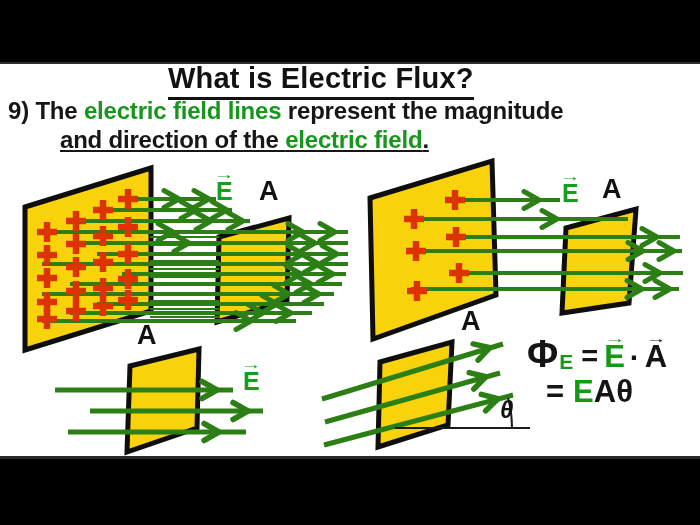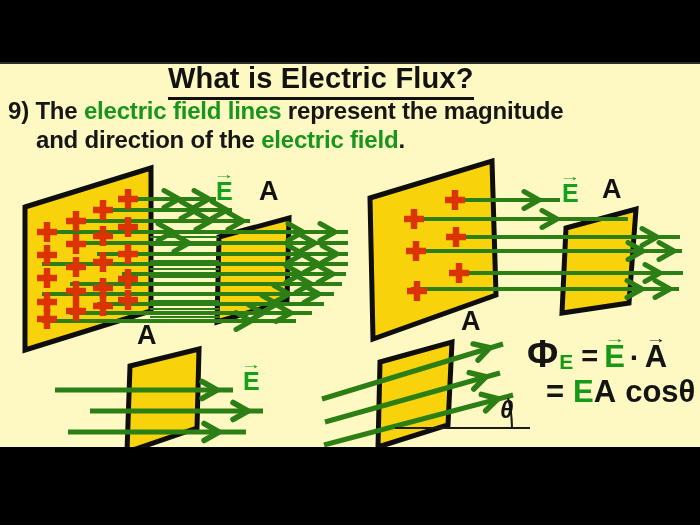--- a/index.html
+++ b/index.html
@@ -1,25 +1,25 @@
 <!DOCTYPE html>
 <html><head>
 <meta charset="utf-8">
 <style>
   html,body{margin:0;padding:0;background:#000;}
-  #canvas{position:relative;width:700px;height:447px;background:#fef9c3;overflow:hidden;
+  #canvas{position:relative;width:700px;height:525px;background:#ffffff;overflow:hidden;
           font-family:"Liberation Sans","DejaVu Sans",sans-serif;}
   .letterbox{position:absolute;left:0;width:700px;background:#000;}
   #bar-top{top:0;height:62px;border-bottom:2px solid #2e2e2e;}
   #bar-bottom{top:456px;height:69px;border-top:3px solid #2a2a2a;}
   #title{position:absolute;left:168px;top:62px;font-size:29px;font-weight:bold;color:#121212;
          border-bottom:3px solid #121212;padding-bottom:2px;letter-spacing:.2px;white-space:nowrap;}
   .stmt{position:absolute;font-size:24px;font-weight:bold;color:#161616;white-space:nowrap;letter-spacing:-.2px;}
   #stmt1{left:8px;top:97px;}
-  #stmt2{left:36px;top:126px;}
+  #stmt2{left:60px;top:126px;text-decoration:underline;}
   .grn{color:#18951c;margin-top:20px;}
   #diagram-svg{position:absolute;left:0;top:0;pointer-events:none;}
   .dlabel{position:absolute;font-weight:bold;white-space:nowrap;}
   .vlab{display:flex;flex-direction:column;align-items:center;}
   .vlab .arr{font-size:14px;line-height:9px;height:9px;transform:scaleX(1.5);}
   .vlab .ltr{font-size:25px;line-height:24px;}
   .alab{font-size:27px;color:#121212;}
   .thlab{font-size:24px;font-style:italic;color:#121212;}
   
   #formula{position:absolute;left:527px;top:334px;font-weight:bold;color:#141414;white-space:nowrap;}
@@ -190,17 +190,16 @@
       <span class="f-dot">·</span>
       <span class="fvec">
         <span class="arr">→</span>
         <span class="ltr">A</span>
       </span>
     </div>
     <div class="f-line2">
       <span>=</span>
       <span class="fg" style="margin-left:9px">E</span>
       <span>A</span>
-      <span class="f-cos">cos</span>
       <span>θ</span>
     </div>
   </div>
 </div>
 
 </body></html>

